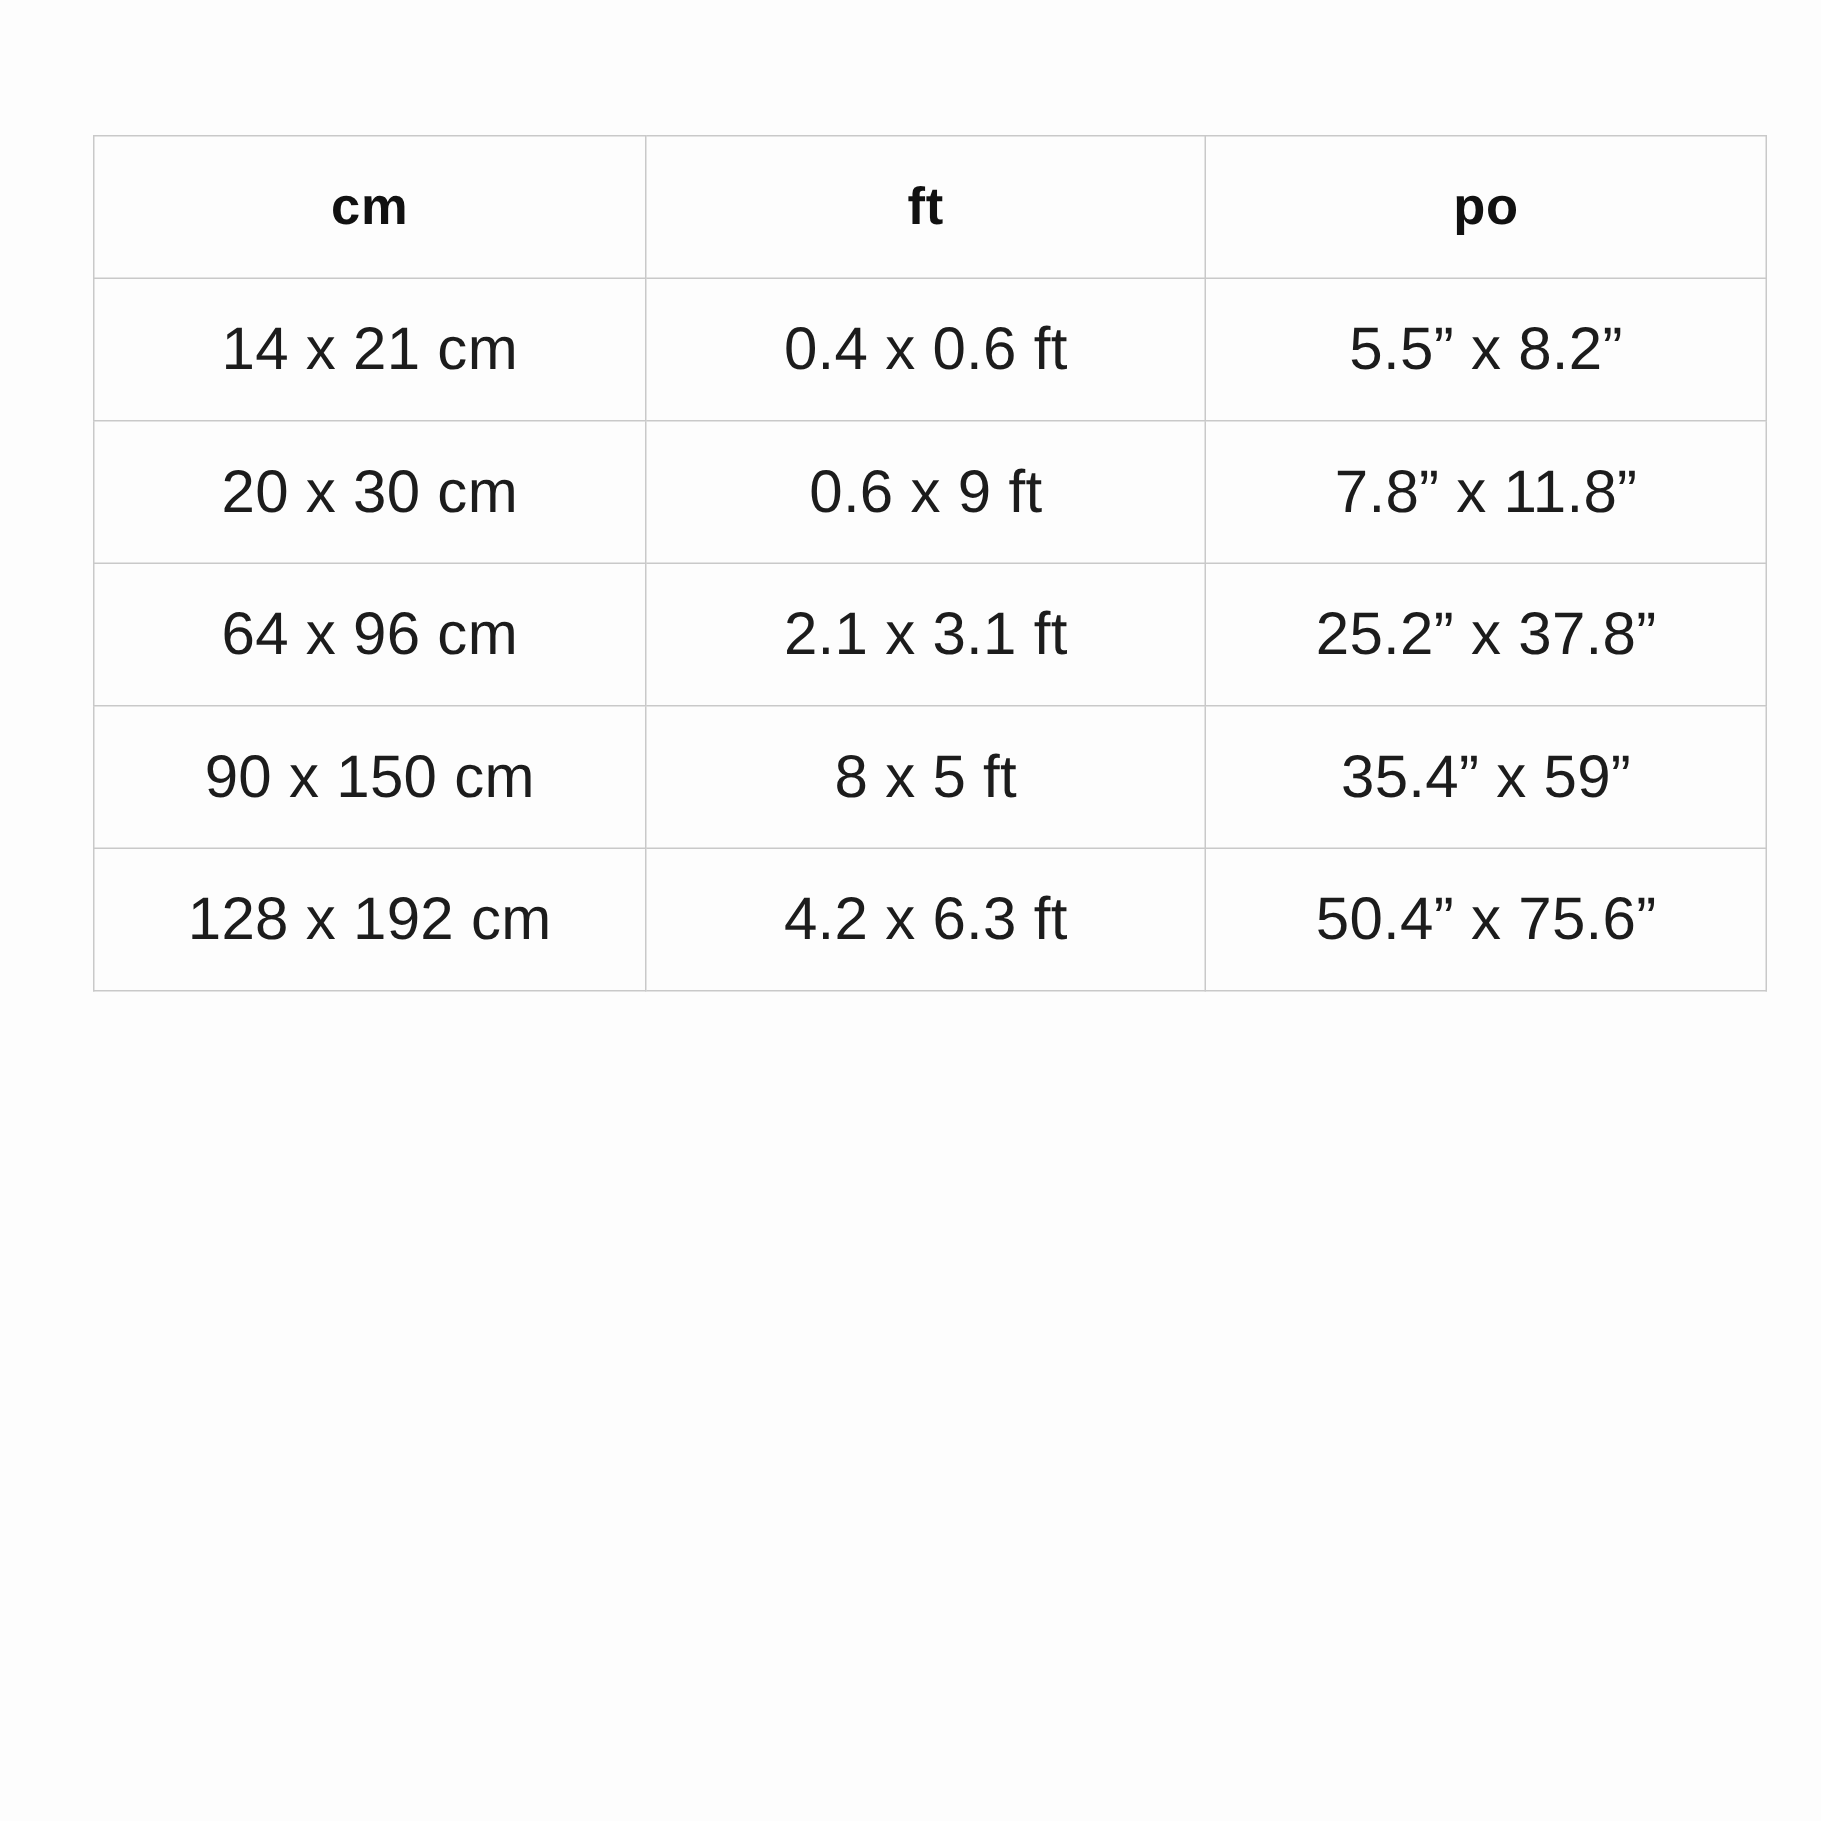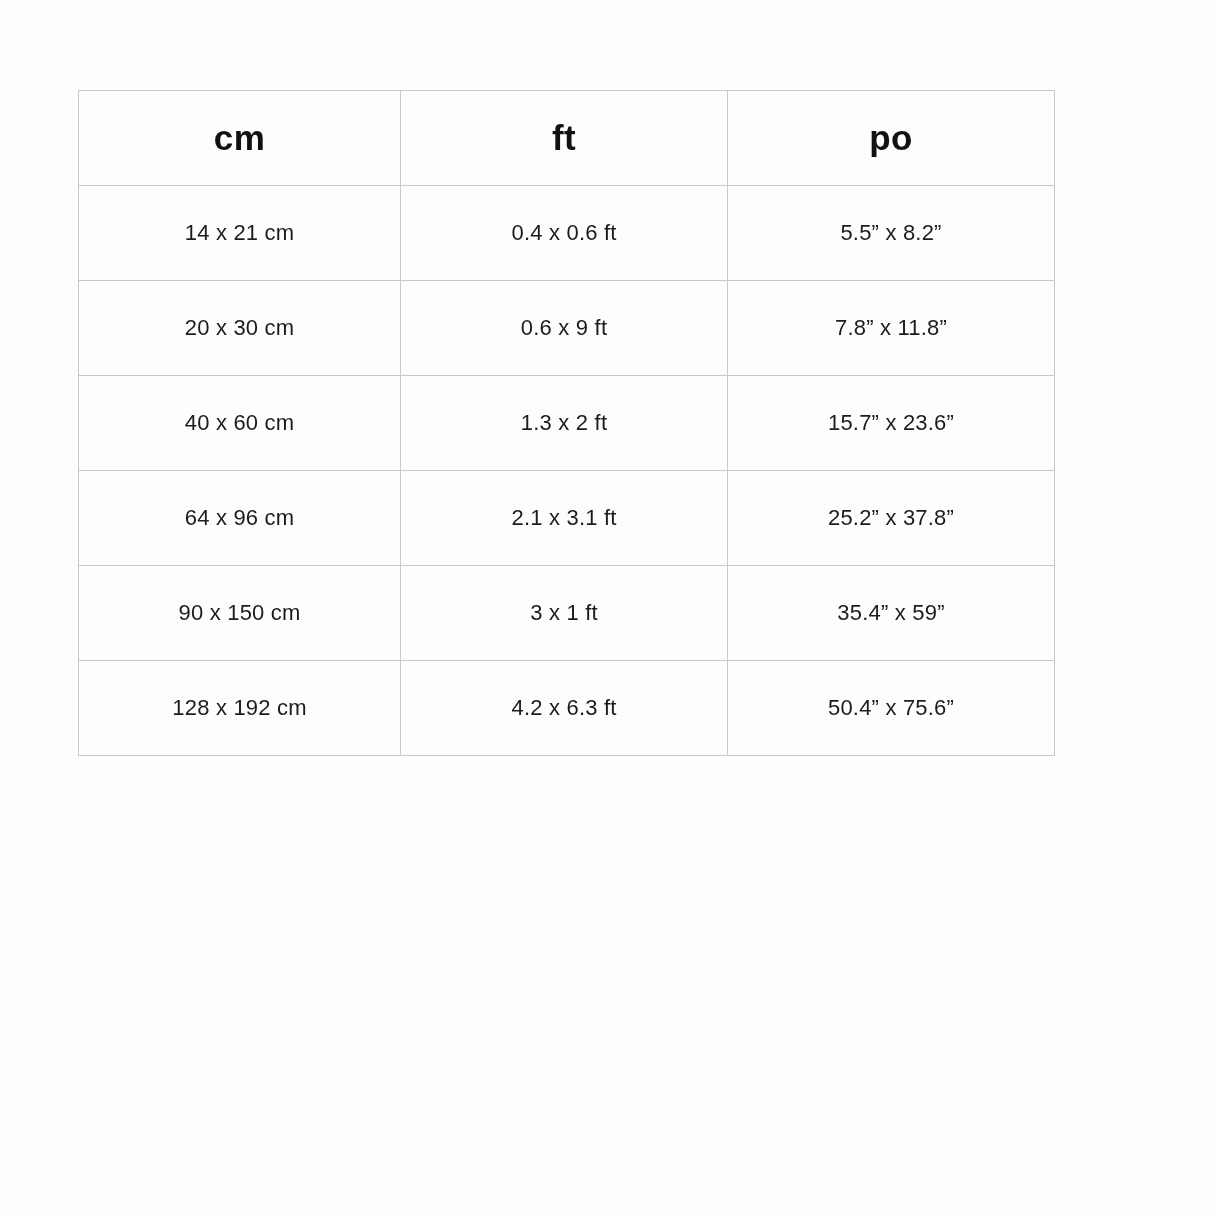--- a/index.html
+++ b/index.html
@@ -18,22 +18,21 @@
     position: relative;
     width: 1214px;
     height: 1214px;
     background: #fdfdfd;
     box-sizing: border-box;
   }
   .table-wrap {
     position: absolute;
     left: 62px;
     top: 90px;
-    width: 977px;
-    margin-left: 16px;
+    width: 1116px;
   }
   table.size-table {
     width: 100%;
     border-collapse: collapse;
     table-layout: fixed;
   }
   table.size-table col.col-cm { width: 33.0%; }
   table.size-table col.col-ft { width: 33.5%; }
   table.size-table col.col-po { width: 33.5%; }
 
@@ -46,21 +45,21 @@
   }
   table.size-table thead th {
     height: 94px;
     font-size: 35px;
     font-weight: bold;
     letter-spacing: 0.5px;
     color: #111111;
   }
   table.size-table tbody td {
     height: 94px;
-    font-size: 22px;
+    font-size: 40px;
     font-weight: normal;
     color: #1c1c1c;
     letter-spacing: 0.2px;
   }
 </style>
 </head>
 <body>
 
 <div class="page">
   <div class="table-wrap">
@@ -82,32 +81,27 @@
           <td>14 x 21 cm</td>
           <td>0.4 x 0.6 ft</td>
           <td>5.5” x 8.2”</td>
         </tr>
         <tr>
           <td>20 x 30 cm</td>
           <td>0.6 x 9 ft</td>
           <td>7.8” x 11.8”</td>
         </tr>
         <tr>
-          <td>40 x 60 cm</td>
-          <td>1.3 x 2 ft</td>
-          <td>15.7” x 23.6”</td>
-        </tr>
-        <tr>
           <td>64 x 96 cm</td>
           <td>2.1 x 3.1 ft</td>
           <td>25.2” x 37.8”</td>
         </tr>
         <tr>
           <td>90 x 150 cm</td>
-          <td>3 x 1 ft</td>
+          <td>8 x 5 ft</td>
           <td>35.4” x 59”</td>
         </tr>
         <tr>
           <td>128 x 192 cm</td>
           <td>4.2 x 6.3 ft</td>
           <td>50.4” x 75.6”</td>
         </tr>
       </tbody>
     </table>
   </div>

